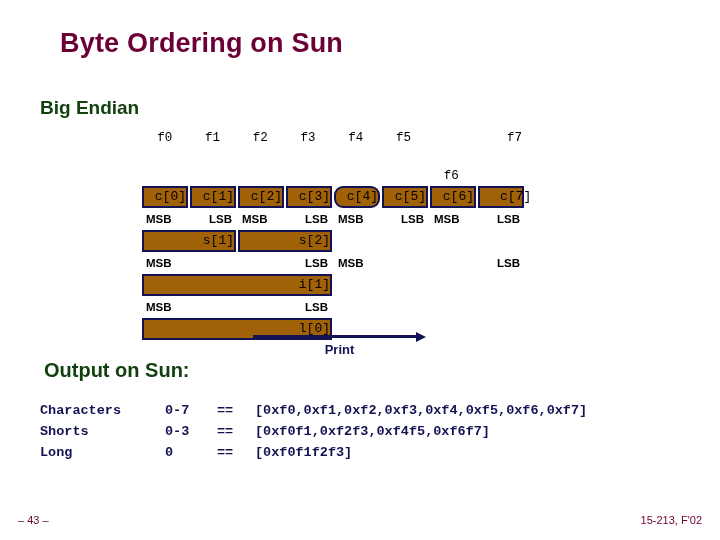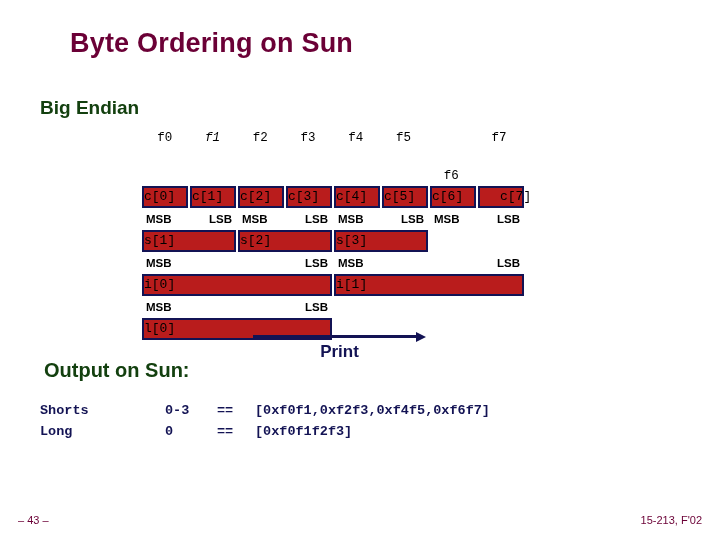--- a/index.html
+++ b/index.html
@@ -11,21 +11,21 @@
     width: 720px;
     height: 540px;
     position: relative;
     font-family: "Liberation Sans", sans-serif;
     overflow: hidden;
   }
 
   
   .slide-title {
     position: absolute;
-    left: 70px;
+    left: 60px;
     top: 28px;
     font-size: 27px;
     font-weight: bold;
     color: #6b0036;
     letter-spacing: 0.2px;
     white-space: nowrap;
   }
 
   
   .heading-green {
@@ -47,25 +47,25 @@
     width: 382px;
   }
   .cellrow {
     display: flex;
     width: 382px;
     box-sizing: border-box;
   }
   .cell {
     box-sizing: border-box;
     border: 2px solid #131354;
-    background: #b91c1c;
+    background: #a16207;
     color: #000000;
     font-family: "Liberation Mono", monospace;
     font-size: 13px;
-    text-align: left;
+    text-align: right;
     line-height: 18px;
     height: 22px;
     padding-top: 0px;
   }
   .cell + .cell { margin-left: 2px; }
 
   .labelrow {
     display: flex;
     width: 382px;
     box-sizing: border-box;
@@ -116,21 +116,21 @@
     border-top: 5px solid transparent;
     border-bottom: 5px solid transparent;
     border-left: 10px solid #131354;
   }
   #print-label {
     position: absolute;
     left: 253px;
     top: 342px;
     width: 173px;
     text-align: center;
-    font-size: 17px;
+    font-size: 13px;
     font-weight: bold;
     color: #131354;
   }
 
   
   #output-table {
     position: absolute;
     left: 40px;
     top: 400px;
     font-family: "Liberation Mono", monospace;
@@ -165,37 +165,37 @@
 <body>
 
 <div class="slide-title">Byte Ordering on Sun</div>
 
 <div class="heading-green" id="big-endian-heading">Big Endian</div>
 
 <div id="diagram">
 
   <div class="labelrow" id="offset-label-row">
     <div class="flabel" style="width: 46px; margin-right: 2px;">f0</div>
-    <div class="flabel" style="width: 46px; margin-right: 2px; font-style: italic;">f1</div>
+    <div class="flabel" style="width: 46px; margin-right: 2px;">f1</div>
     <div class="flabel" style="width: 46px; margin-right: 2px;">f2</div>
     <div class="flabel" style="width: 46px; margin-right: 2px;">f3</div>
     <div class="flabel" style="width: 46px; margin-right: 2px;">f4</div>
     <div class="flabel" style="width: 46px; margin-right: 2px;">f5</div>
     <div class="flabel" style="width: 46px; margin-right: 2px; margin-top: 38px;">f6</div>
-    <div class="flabel" style="width: 46px; margin-right: 2px;">f7</div>
+    <div class="flabel" style="width: 46px; margin-right: 2px; text-align: right;">f7</div>
   </div>
 
   <div class="spacer-2"></div>
 
   <div class="cellrow" id="char-row">
     <div class="cell" style="width: 46px; flex: 0 0 auto;">c[0]</div>
     <div class="cell" style="width: 46px; flex: 0 0 auto;">c[1]</div>
     <div class="cell" style="width: 46px; flex: 0 0 auto;">c[2]</div>
     <div class="cell" style="width: 46px; flex: 0 0 auto;">c[3]</div>
-    <div class="cell" style="width: 46px; flex: 0 0 auto;">c[4]</div>
+    <div class="cell" style="width: 46px; flex: 0 0 auto; border-radius: 9px;">c[4]</div>
     <div class="cell" style="width: 46px; flex: 0 0 auto;">c[5]</div>
     <div class="cell" style="width: 46px; flex: 0 0 auto;">c[6]</div>
     <div class="cell" style="width: 46px; flex: 0 0 auto; padding-left: 20px;">c[7]</div>
   </div>
 
   <div class="spacer-3"></div>
 
   <div class="labelrow" id="msb-lsb-shorts">
     <div class="msb-lsb-group" style="width: 94px; margin-right: 2px; flex: 0 0 auto;">
       <span>MSB</span>
@@ -213,40 +213,38 @@
       <span>MSB</span>
       <span>LSB</span>
     </div>
   </div>
 
   <div class="spacer-2"></div>
 
   <div class="cellrow" id="short-row">
     <div class="cell" style="width: 94px; flex: 0 0 auto;">s[1]</div>
     <div class="cell" style="width: 94px; flex: 0 0 auto;">s[2]</div>
-    <div class="cell" style="width: 94px; flex: 0 0 auto;">s[3]</div>
   </div>
 
   <div class="spacer-3"></div>
 
   <div class="labelrow" id="msb-lsb-ints">
     <div class="msb-lsb-group" style="width: 190px; margin-right: 2px; flex: 0 0 auto;">
       <span>MSB</span>
       <span>LSB</span>
     </div>
     <div class="msb-lsb-group" style="width: 190px; margin-right: 2px; flex: 0 0 auto;">
       <span>MSB</span>
       <span>LSB</span>
     </div>
   </div>
 
   <div class="spacer-2"></div>
 
   <div class="cellrow" id="int-row">
-    <div class="cell" style="width: 190px; flex: 0 0 auto;">i[0]</div>
     <div class="cell" style="width: 190px; flex: 0 0 auto;">i[1]</div>
   </div>
 
   <div class="spacer-3"></div>
 
   <div class="labelrow" id="msb-lsb-longs">
     <div class="msb-lsb-group" style="width: 190px; margin-right: 2px; flex: 0 0 auto;">
       <span>MSB</span>
       <span>LSB</span>
     </div>
@@ -263,20 +261,26 @@
 <div id="print-arrow-wrap">
   <div class="arrow-line"></div>
   <div class="arrow-head"></div>
 </div>
 <div id="print-label">Print</div>
 
 <div class="heading-green" id="output-heading">Output on Sun:</div>
 
 <table id="output-table">
   <tbody>
+    <tr>
+      <td class="col-type">Characters</td>
+      <td class="col-range">0-7</td>
+      <td class="col-eq">==</td>
+      <td class="col-vals">[0xf0,0xf1,0xf2,0xf3,0xf4,0xf5,0xf6,0xf7]</td>
+    </tr>
     <tr>
       <td class="col-type">Shorts</td>
       <td class="col-range">0-3</td>
       <td class="col-eq">==</td>
       <td class="col-vals">[0xf0f1,0xf2f3,0xf4f5,0xf6f7]</td>
     </tr>
     <tr>
       <td class="col-type">Long</td>
       <td class="col-range">0</td>
       <td class="col-eq">==</td>

